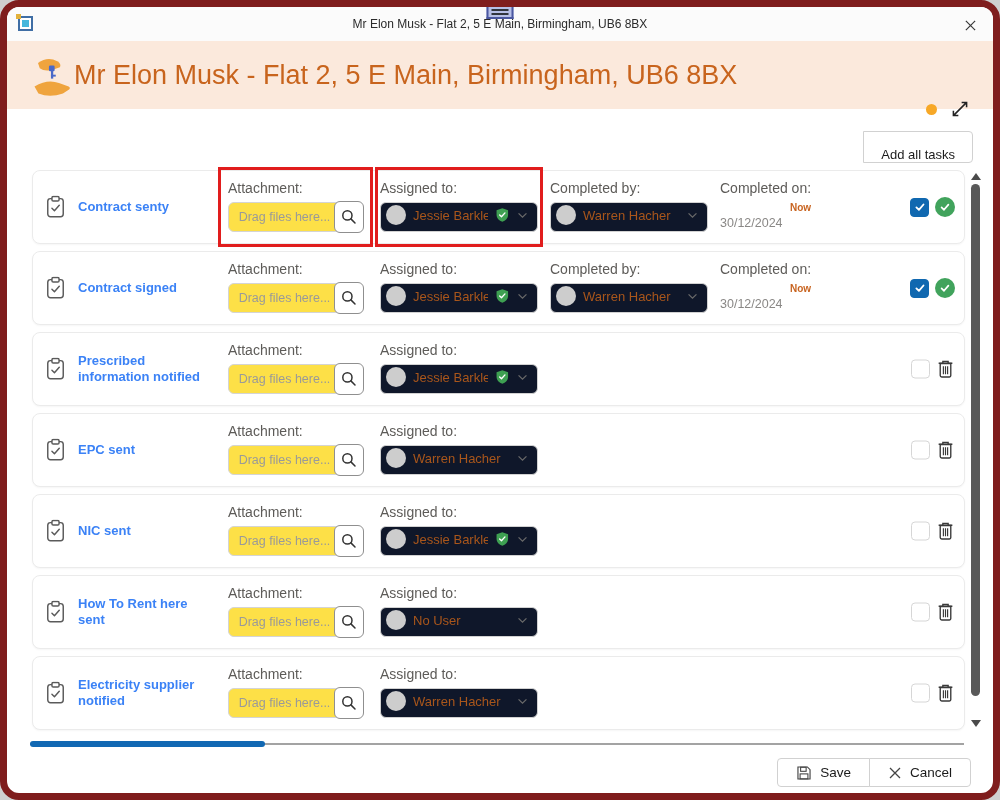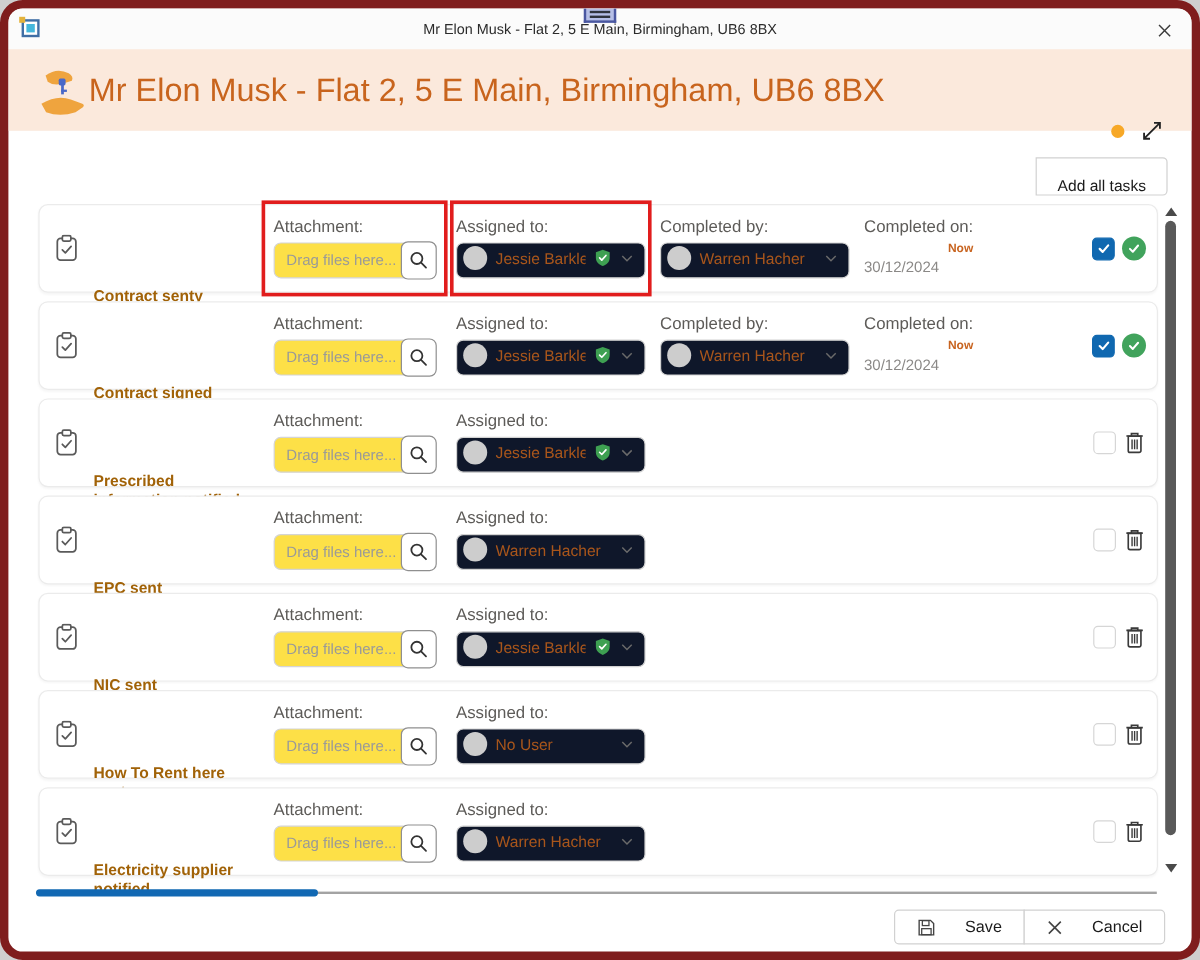--- a/index.html
+++ b/index.html
@@ -38,21 +38,21 @@
   .toolbar .seg-btn:first-child{border-radius:4px 0 0 4px;}
   .toolbar .seg-btn:last-child{border-radius:0 4px 4px 0;}
 
   
   .task-list{position:absolute;left:25px;top:163px;width:933px;}
   .task-row{position:relative;height:74px;margin-bottom:7px;background:#fff;
     border:1px solid #ebebeb;border-radius:8px;box-sizing:border-box;
     box-shadow:0 1px 2px rgba(0,0,0,0.04);}
   .clip-icon{position:absolute;left:13px;top:50%;transform:translateY(-50%);}
   .task-title{position:absolute;left:45px;top:50%;transform:translateY(-50%);width:132px;
-    font-size:13px;font-weight:bold;color:#a16207;line-height:1.22;margin-top:40px;}
+    font-size:13px;font-weight:bold;color:#3b82f6;line-height:1.22;}
   .col{position:absolute;top:9px;}
   .col-attach{left:195px;} .col-assign{left:347px;} .col-compby{left:517px;} .col-compon{left:687px;}
   .col-label{font-size:14px;color:#5d5b58;margin-bottom:6px;}
   .attach-box{position:relative;width:135px;height:30px;}
   .attach-input{width:135px;height:30px;border:1px solid #d4d4d4;border-radius:6px;box-sizing:border-box;
     font-family:inherit;font-size:12.5px;text-align:center;padding:0 26px 0 4px;color:#3a3a3a;background:#fde047;}
   .attach-input::placeholder{color:#9a9a98;}
   .search-btn{position:absolute;right:-1px;top:-1px;width:30px;height:32px;background:#fff;
     border:1px solid #8f8f8f;border-radius:6px;box-sizing:border-box;display:flex;align-items:center;
     justify-content:center;cursor:pointer;padding:0;}
@@ -85,21 +85,21 @@
     border-radius:5px;cursor:pointer;}
 
   
   .hscroll{position:absolute;left:23px;top:734px;width:934px;height:6px;}
   .h-track{position:absolute;left:0;right:0;top:2px;height:2px;background:#a3a3a3;}
   .h-thumb{position:absolute;left:0;top:0;width:235px;height:6px;background:#1168b3;
     border-radius:3px;cursor:pointer;}
 
   
   .footer{position:absolute;top:751px;right:22px;display:flex;}
-  .footer .seg-btn{height:29px;display:flex;align-items:center;gap:24px;font-size:13.5px;padding:0 18px;}
+  .footer .seg-btn{height:29px;display:flex;align-items:center;gap:8px;font-size:13.5px;padding:0 18px;}
   .footer .seg-btn+.seg-btn{margin-left:-1px;justify-content:space-between;}
   .footer .seg-btn:first-child{border-radius:4px 0 0 4px;}
   .footer .seg-btn:last-child{border-radius:0 4px 4px 0;}
 </style>
 </head>
 <body>
 
 <div class="stage">
   <div class="window">
 

